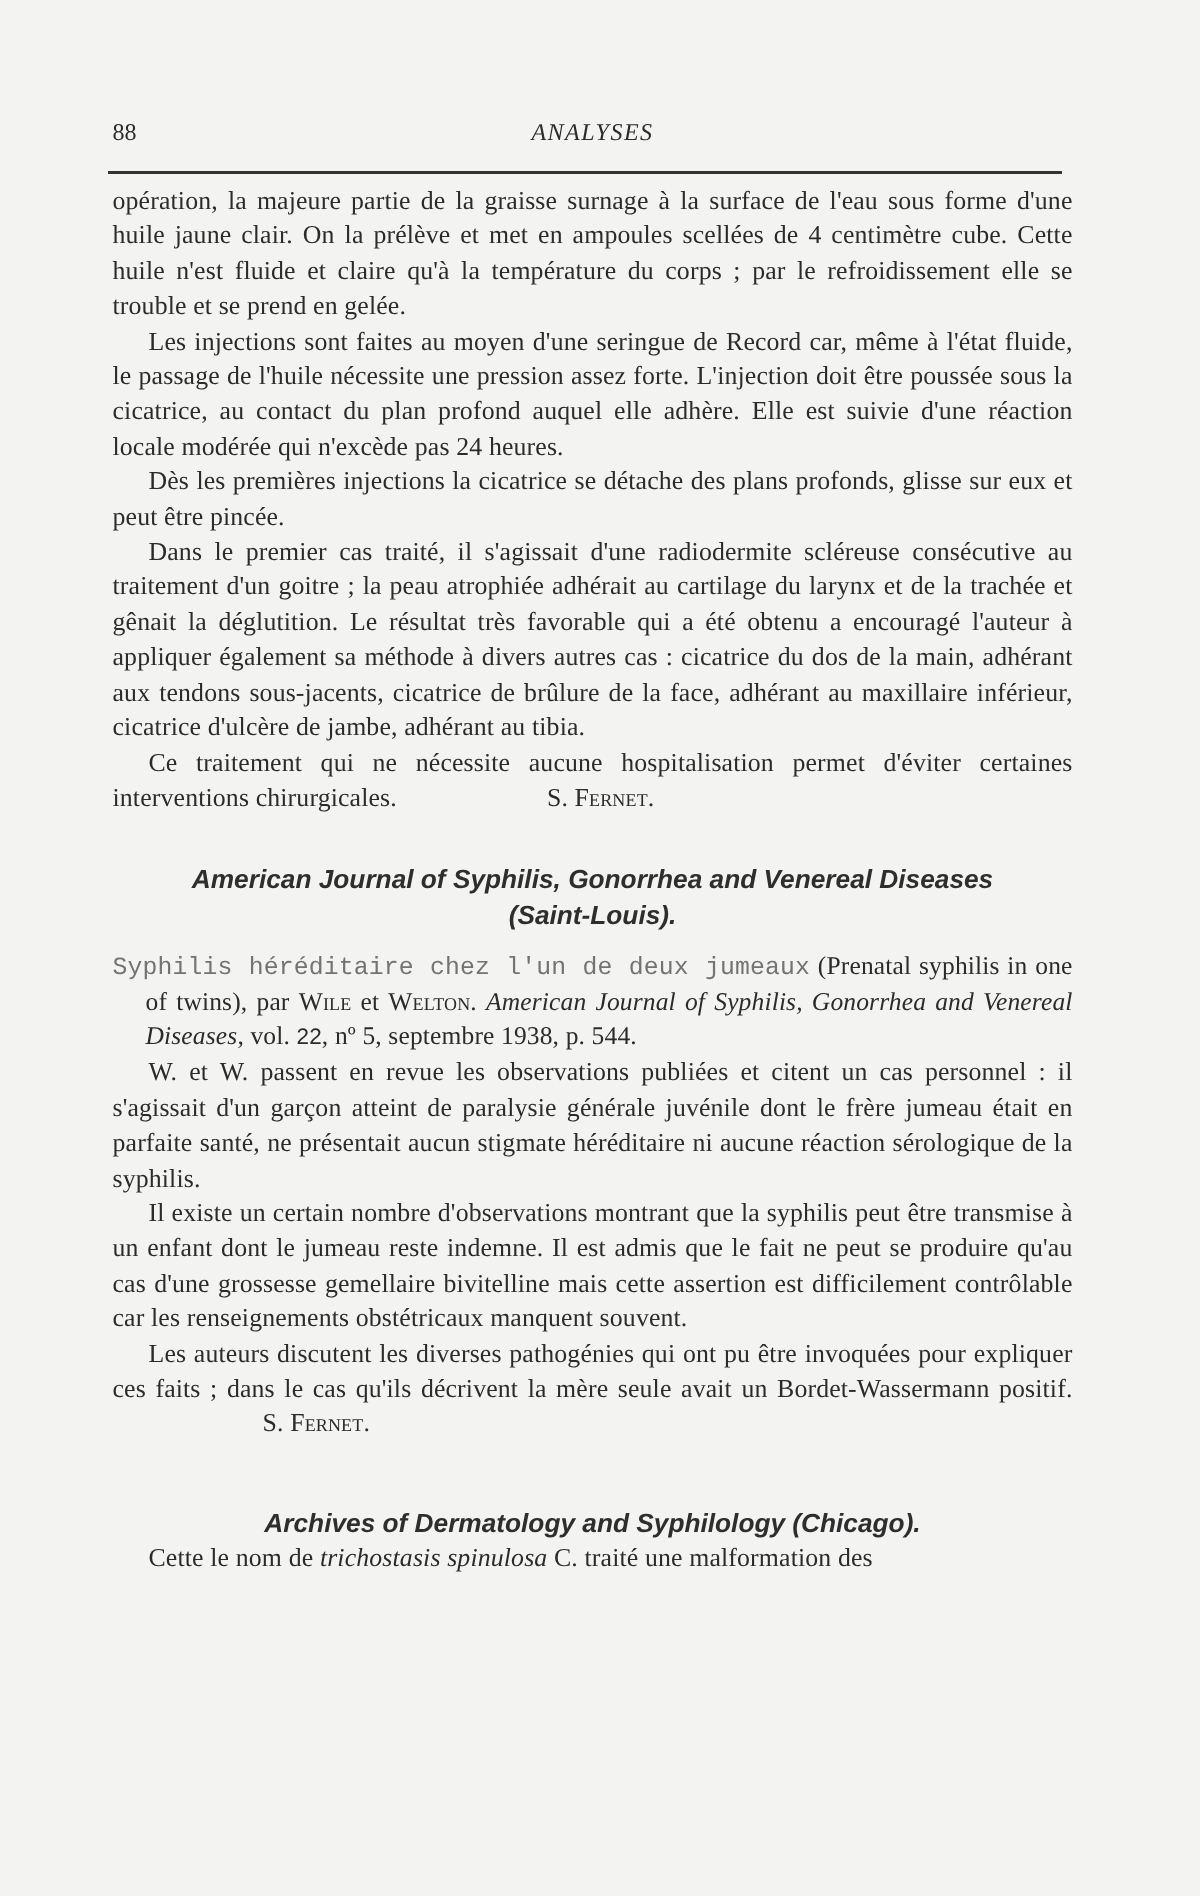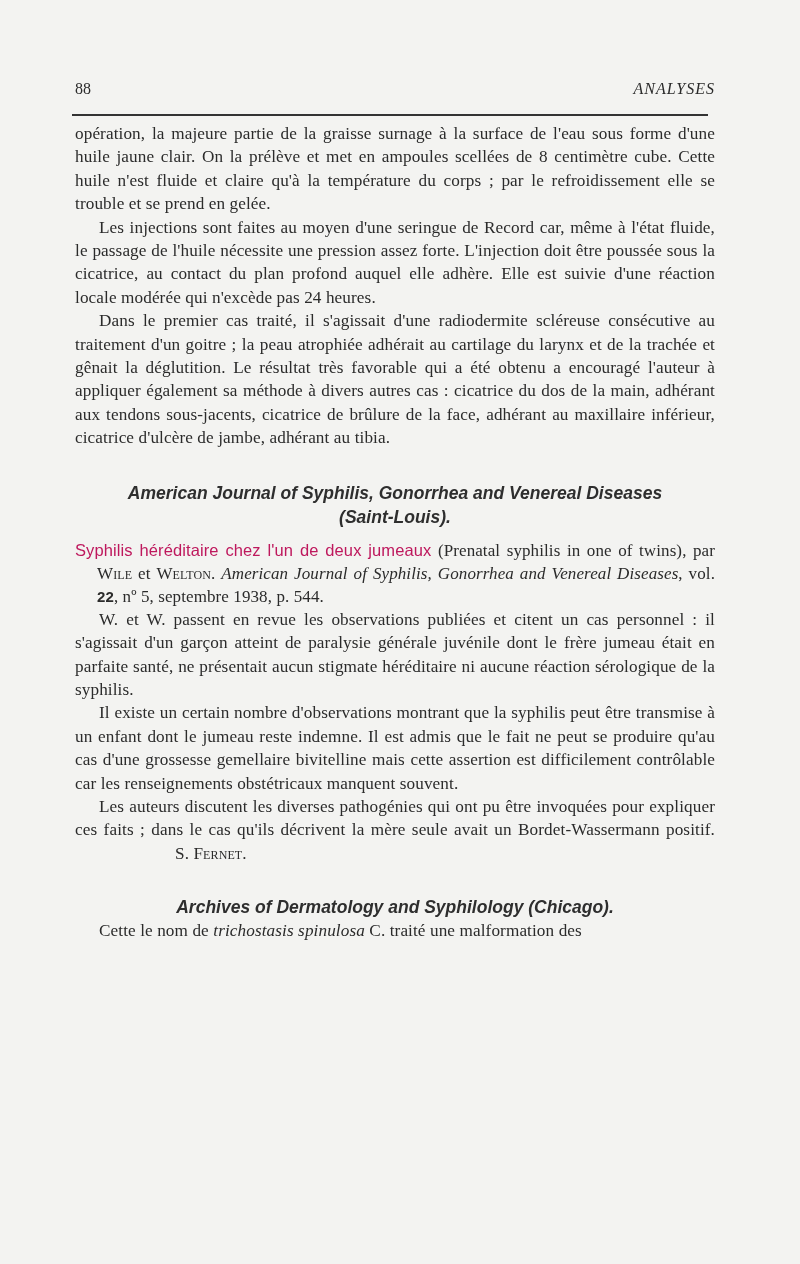--- a/index.html
+++ b/index.html
@@ -29,21 +29,21 @@
     .page-number {
       position: absolute;
       left: 0;
       top: 4px;
     }
     .head-title {
       position: absolute;
       left: 0;
       right: 0;
       top: 4px;
-      text-align: right;
+      text-align: center;
       font-style: italic;
       letter-spacing: 1px;
     }
     .head-rule {
       border: none;
       border-top: 2px solid #333;
       margin: 14px 0 6px -3px;
       width: 636px;
     }
     p {
@@ -70,57 +70,59 @@
       font-size: 17.5px;
       line-height: 24px;
       text-align: center;
       color: #2e2e2e;
       margin: 0;
     }
     .journal-heading.first {
       margin-top: 31px;
     }
     .journal-heading.second {
-      margin-top: 30px;
+      margin-top: 42px;
     }
     .article-ref {
       font-size: 17px;
       line-height: 23px;
       padding-left: 22px;
       text-indent: -22px;
       text-align: justify;
       margin-top: 10px;
     }
     .article-title {
-      font-family: Liberation Sans, sans-serif;
+      font-family: Liberation Mono, monospace;
       font-size: 16.5px;
-      color: #be185d;
+      color: #737373;
     }
     .ref-italic { font-style: italic; }
     .ref-bold {
       font-family: "Liberation Sans", "DejaVu Sans", sans-serif;
-      font-weight: bold;
+      font-weight: normal;
       font-size: 15px;
     }
   </style>
 </head>
 <body>
 
 <div class="page">
 
   <div class="running-head">
     <span class="page-number">88</span>
     <span class="head-title">ANALYSES</span>
   </div>
   <hr class="head-rule">
 
   <section>
-    <p>opération, la majeure partie de la graisse surnage à la surface de l'eau sous forme d'une huile jaune clair. On la prélève et met en ampoules scellées de 8 centimètre cube. Cette huile n'est fluide et claire qu'à la température du corps ; par le refroidissement elle se trouble et se prend en gelée.</p>
+    <p>opération, la majeure partie de la graisse surnage à la surface de l'eau sous forme d'une huile jaune clair. On la prélève et met en ampoules scellées de 4 centimètre cube. Cette huile n'est fluide et claire qu'à la température du corps ; par le refroidissement elle se trouble et se prend en gelée.</p>
     <p class="indent">Les injections sont faites au moyen d'une seringue de Record car, même à l'état fluide, le passage de l'huile nécessite une pression assez forte. L'injection doit être poussée sous la cicatrice, au contact du plan profond auquel elle adhère. Elle est suivie d'une réaction locale modérée qui n'excède pas 24 heures.</p>
+    <p class="indent">Dès les premières injections la cicatrice se détache des plans profonds, glisse sur eux et peut être pincée.</p>
     <p class="indent">Dans le premier cas traité, il s'agissait d'une radiodermite scléreuse consécutive au traitement d'un goitre ; la peau atrophiée adhérait au cartilage du larynx et de la trachée et gênait la déglutition. Le résultat très favorable qui a été obtenu a encouragé l'auteur à appliquer également sa méthode à divers autres cas : cicatrice du dos de la main, adhérant aux tendons sous-jacents, cicatrice de brûlure de la face, adhérant au maxillaire inférieur, cicatrice d'ulcère de jambe, adhérant au tibia.</p>
+    <p class="indent"><span>Ce traitement qui ne nécessite aucune hospitalisation permet d'éviter certaines interventions chirurgicales.</span><span class="signature smallcaps">S. Fernet.</span></p>
   </section>
 
   <section>
     <h2 class="journal-heading first">
       <span>American Journal of Syphilis, Gonorrhea and Venereal Diseases</span><br>
       <span>(Saint-Louis).</span>
     </h2>
 
     <p class="article-ref"><span class="article-title">Syphilis héréditaire chez l'un de deux jumeaux</span> <span>(Prenatal syphilis in one of twins), par </span><span class="smallcaps">Wile</span><span> et </span><span class="smallcaps">Welton</span><span>. </span><span class="ref-italic">American Journal of Syphilis, Gonorrhea and Venereal Diseases</span><span>, vol. </span><span class="ref-bold">22</span><span>, nº 5, septembre 1938, p. 544.</span></p>
 

